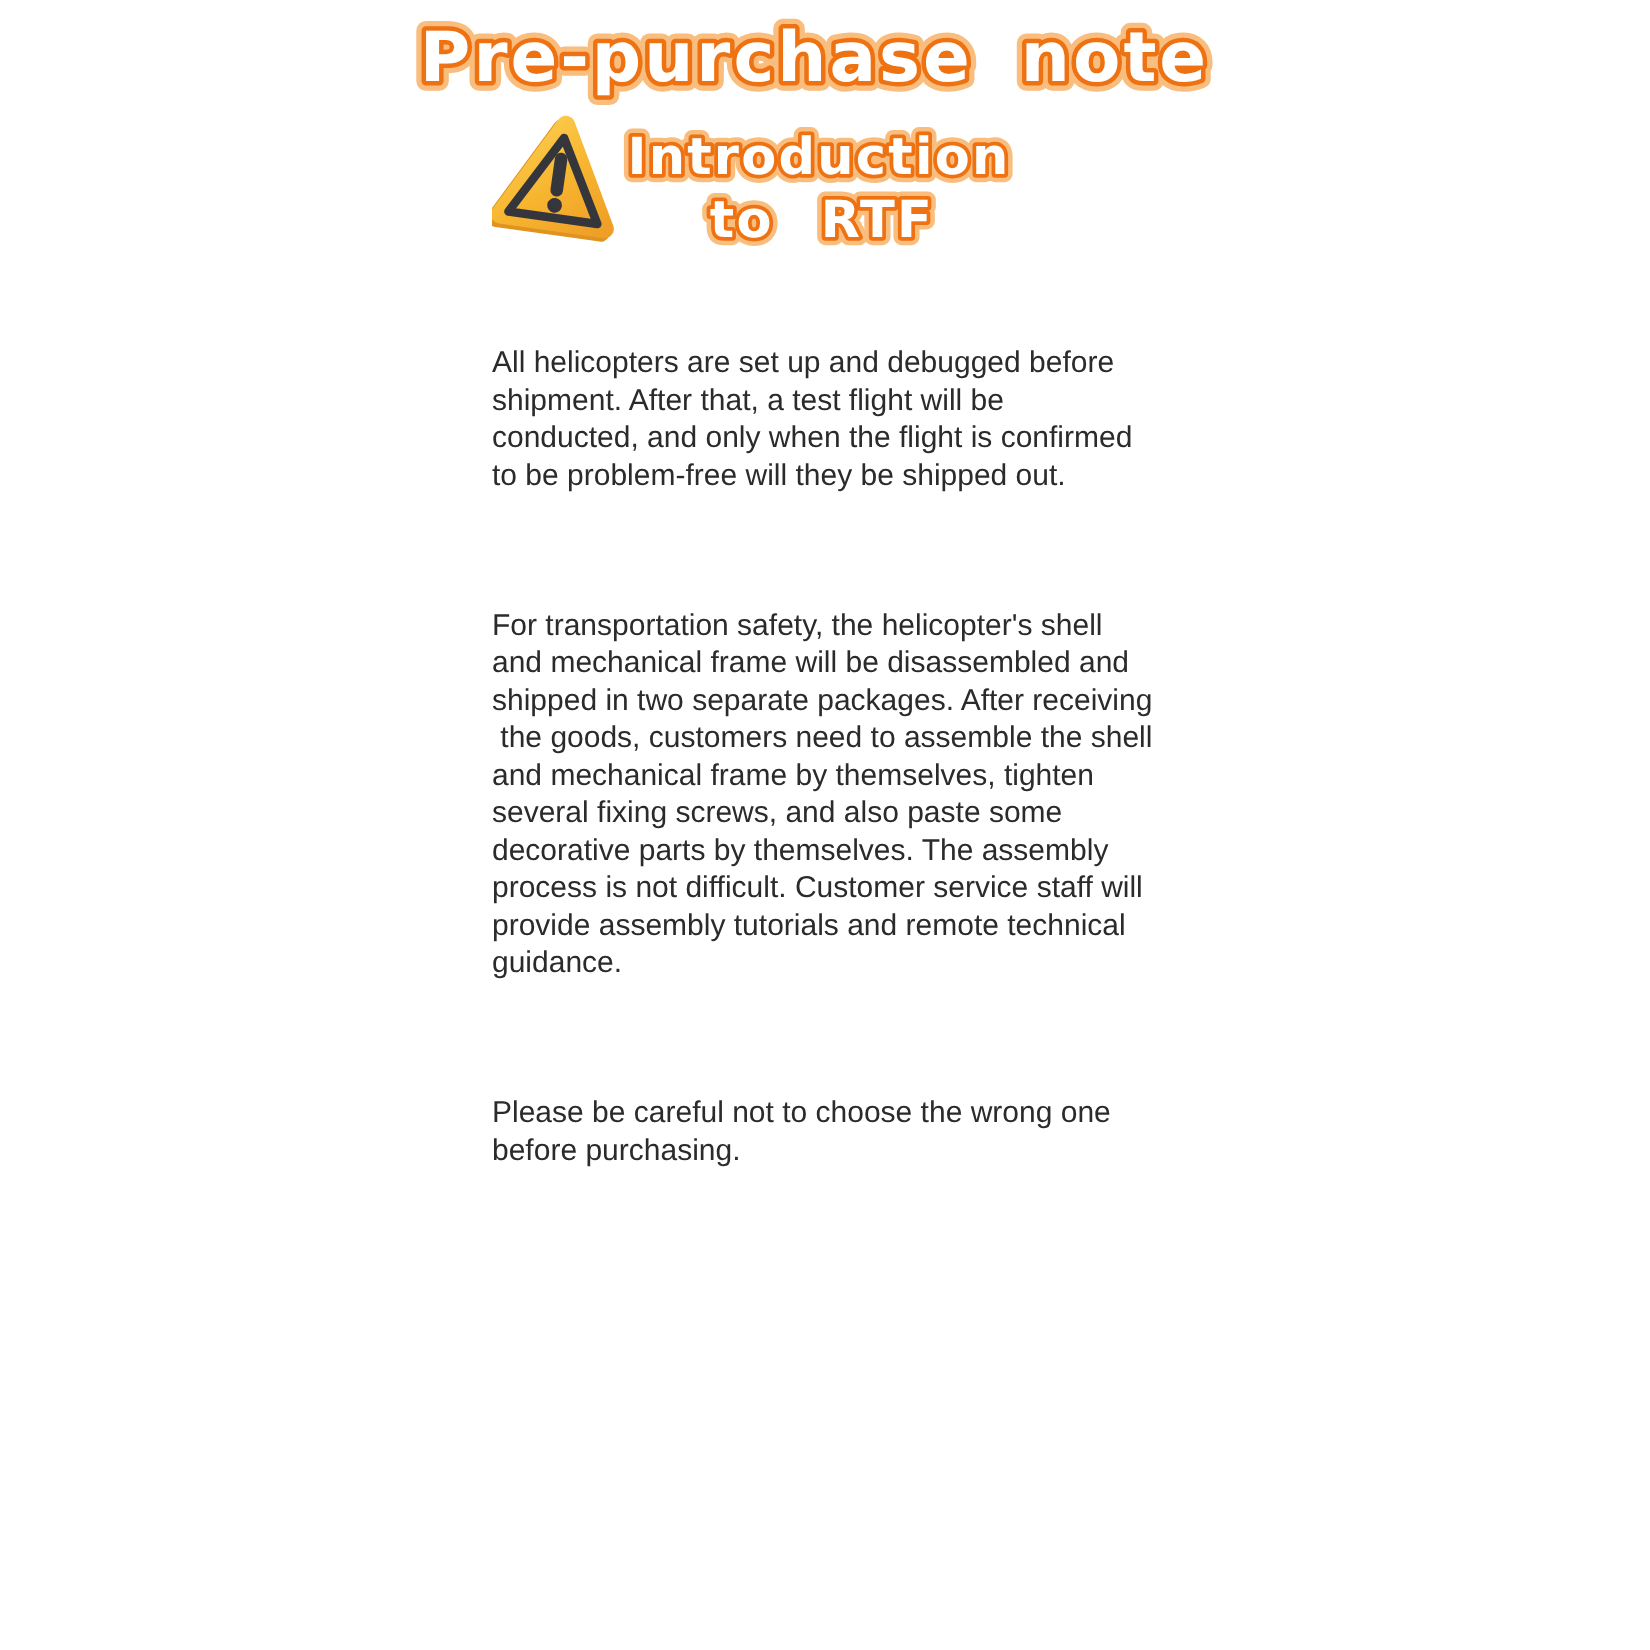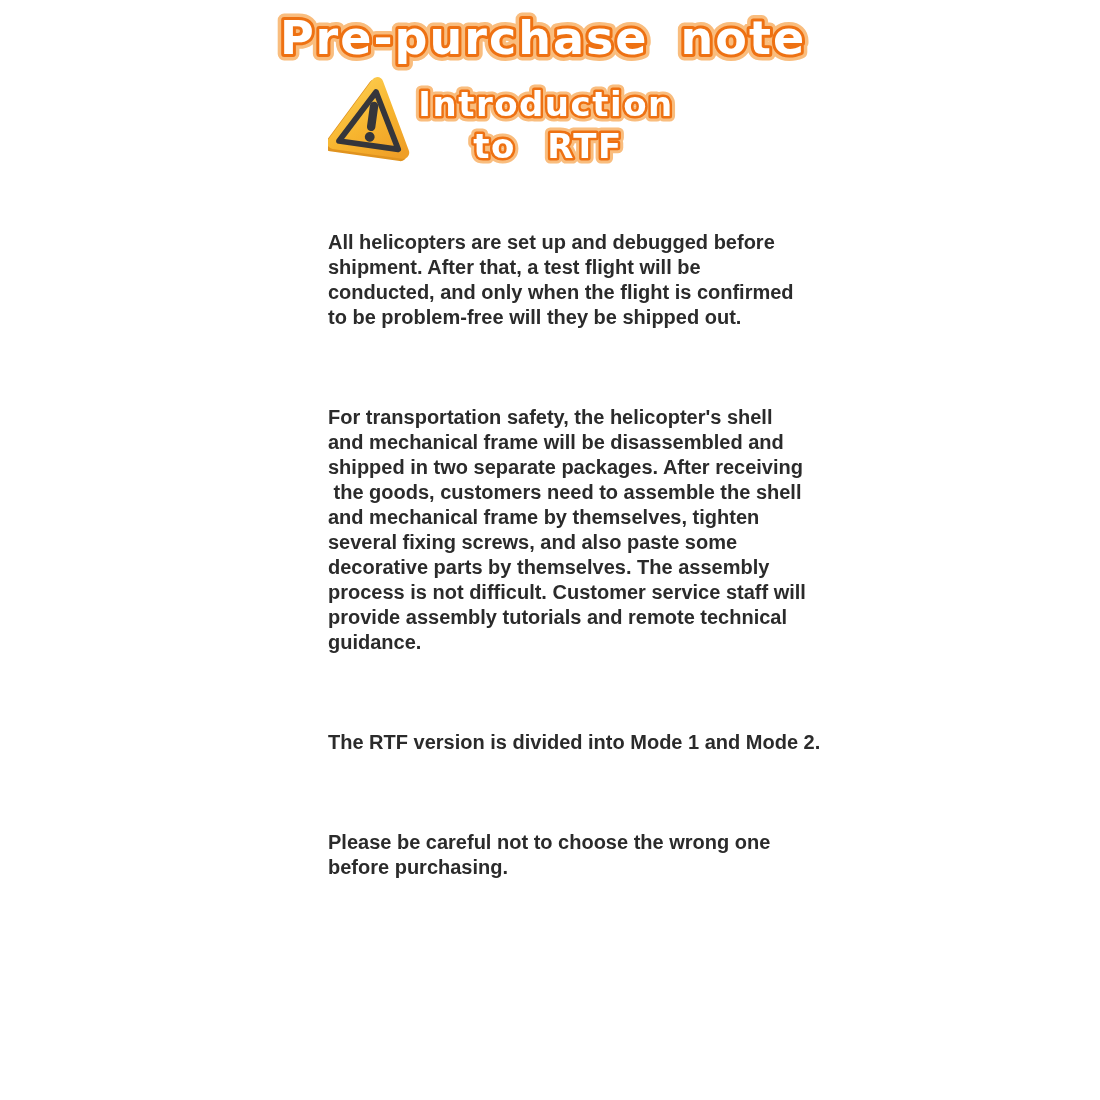--- a/index.html
+++ b/index.html
@@ -57,21 +57,20 @@
     top: 180px;
     left: 328px;
     width: 620px;
     color: #2b2b2b;
     font-size: 20px;
     line-height: 25px;
     white-space: pre-wrap;
   }
   .content p {
     margin: 0 0 25px 0;
-    font-weight: bold;
   }
 </style>
 </head>
 <body>
 
 <div class="page">
 
   <svg class="title-svg" aria-hidden="false">
     <text class="bubble-text bubble-halo" x="543" y="48" text-anchor="middle" font-size="46" stroke-width="13" style="letter-spacing:2px; word-spacing:14px;">Pre-purchase note</text>
     <text class="bubble-text bubble-main" x="543" y="48" text-anchor="middle" font-size="46" stroke-width="6" style="letter-spacing:2px; word-spacing:14px;">Pre-purchase note</text>
@@ -109,20 +108,19 @@
     <p>For transportation safety, the helicopter's shell
 and mechanical frame will be disassembled and
 shipped in two separate packages. After receiving
  the goods, customers need to assemble the shell
 and mechanical frame by themselves, tighten
 several fixing screws, and also paste some
 decorative parts by themselves. The assembly
 process is not difficult. Customer service staff will
 provide assembly tutorials and remote technical
 guidance.</p>
-    <p>The RTF version is divided into Mode 1 and Mode 2.</p>
     <p>Please be careful not to choose the wrong one
 before purchasing.</p>
     
     
   </div>
 
 </div>
 
 </body></html>

